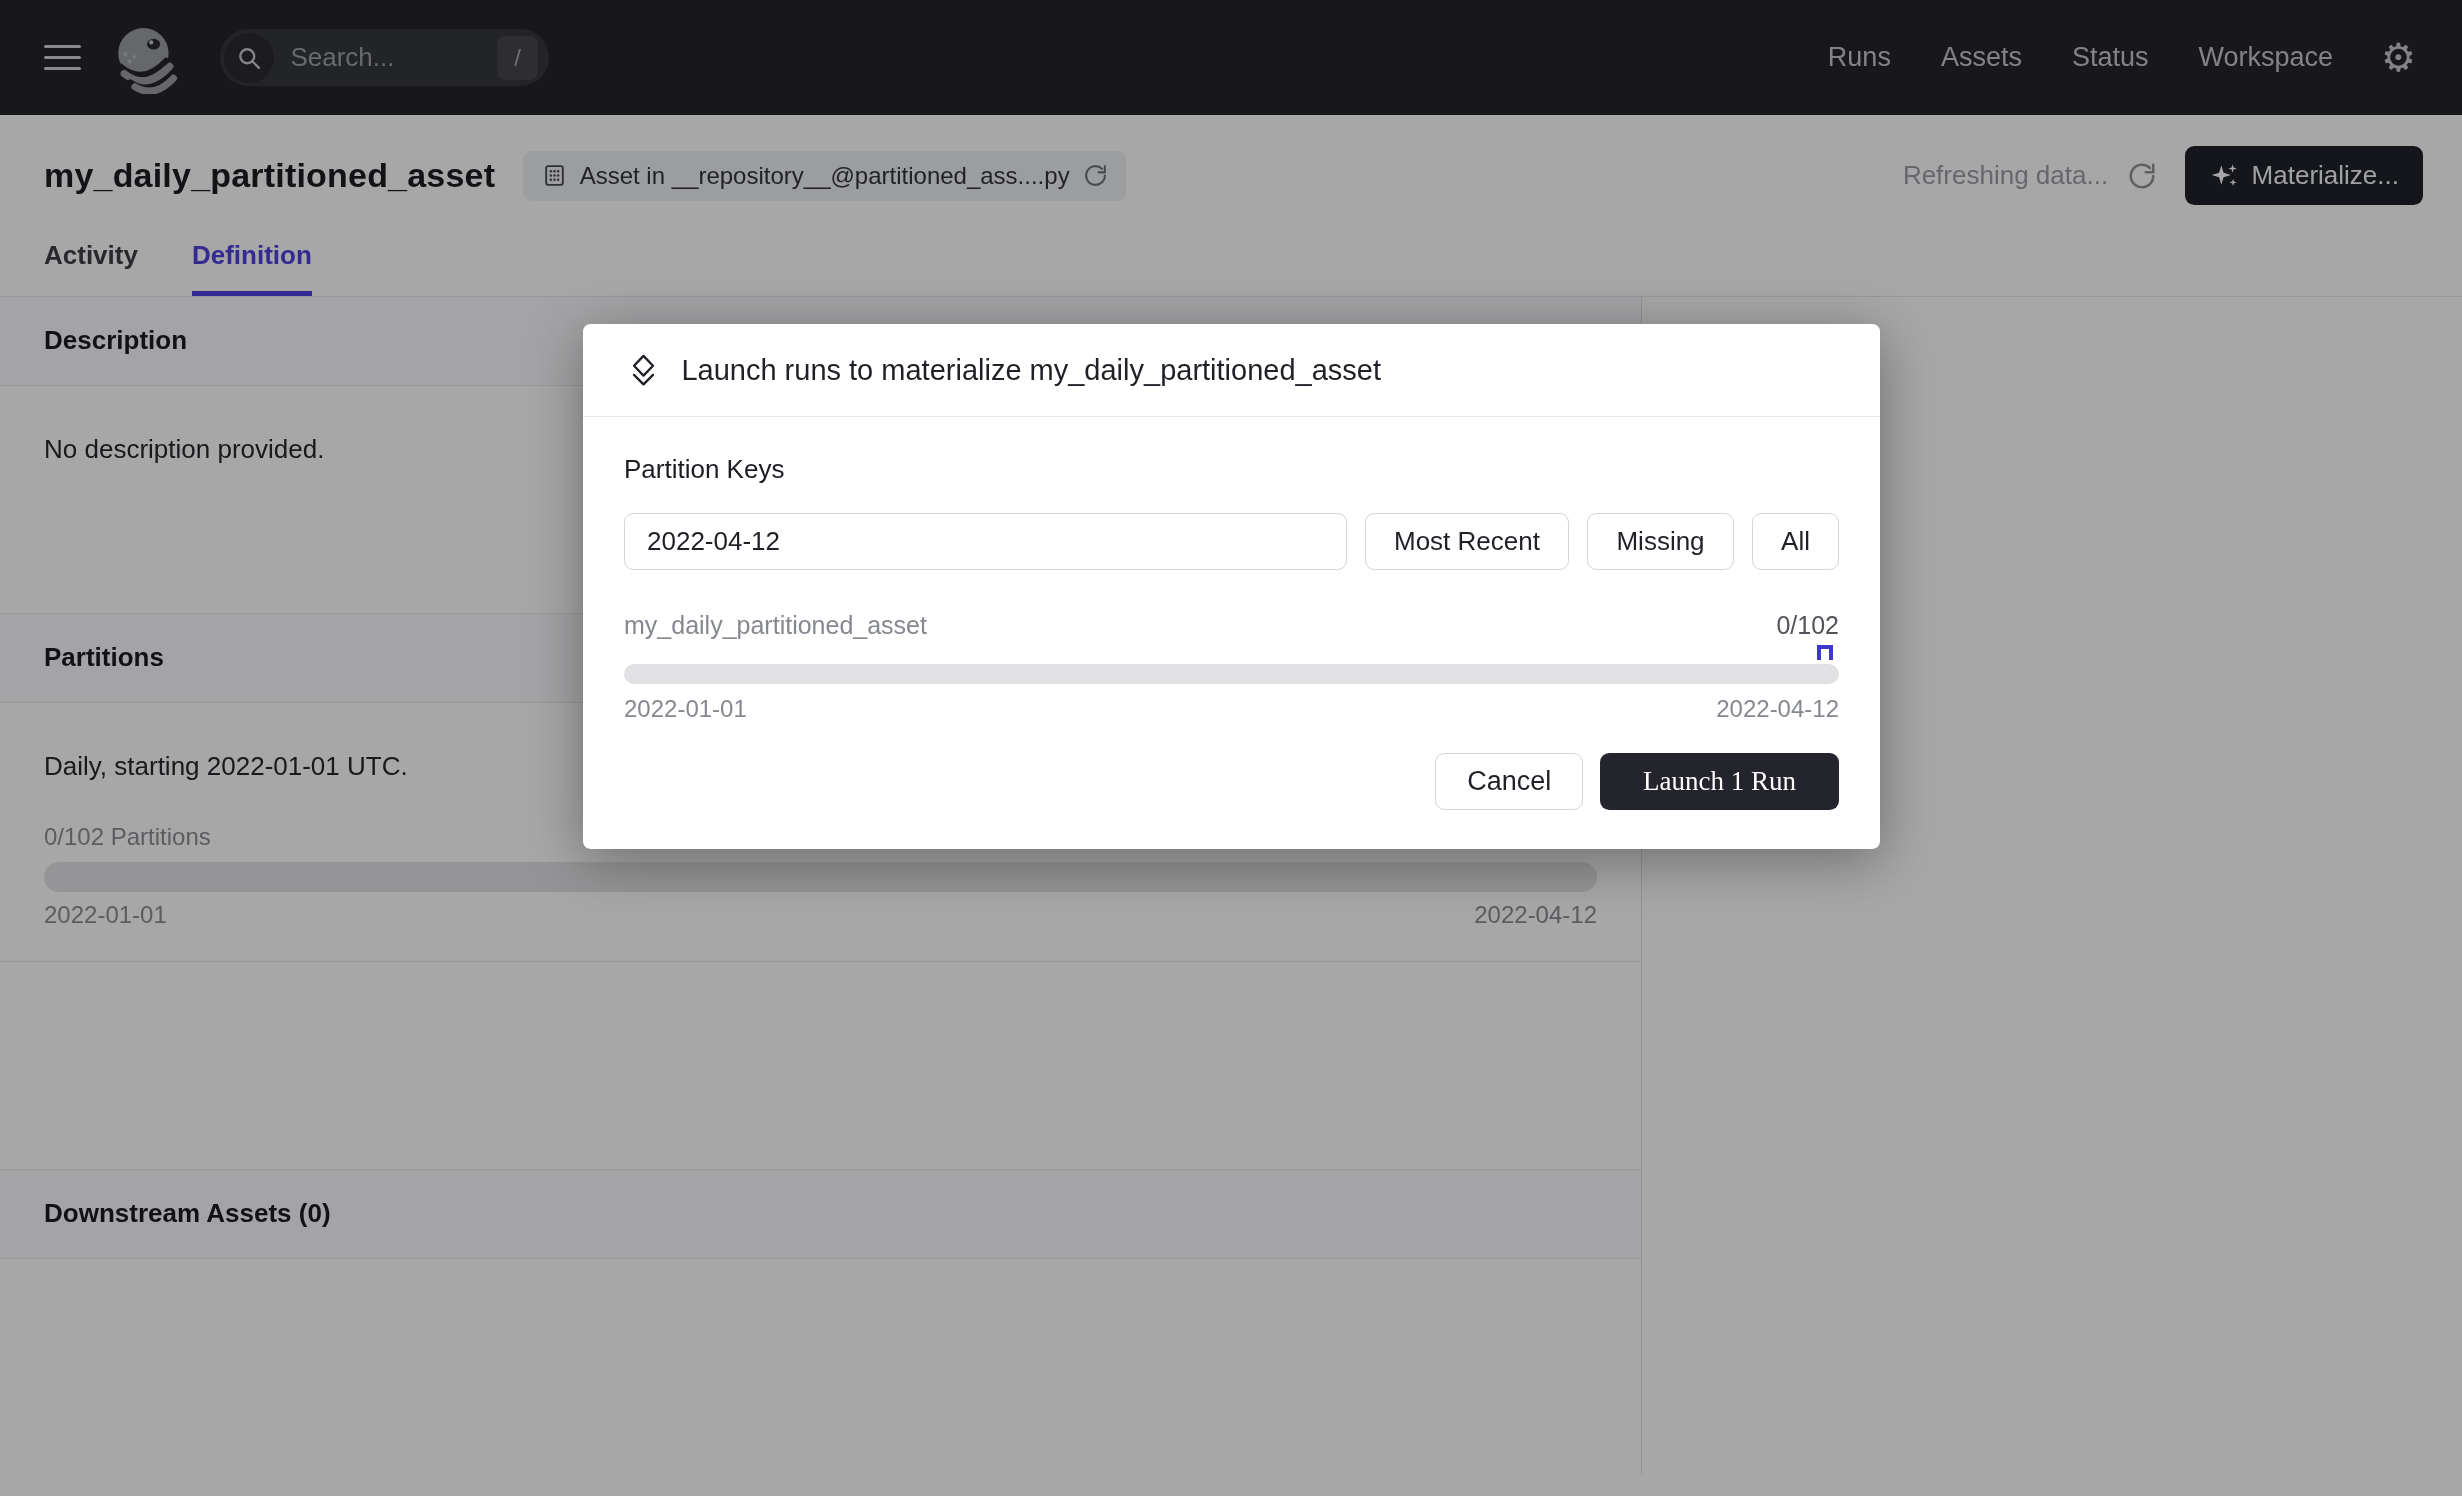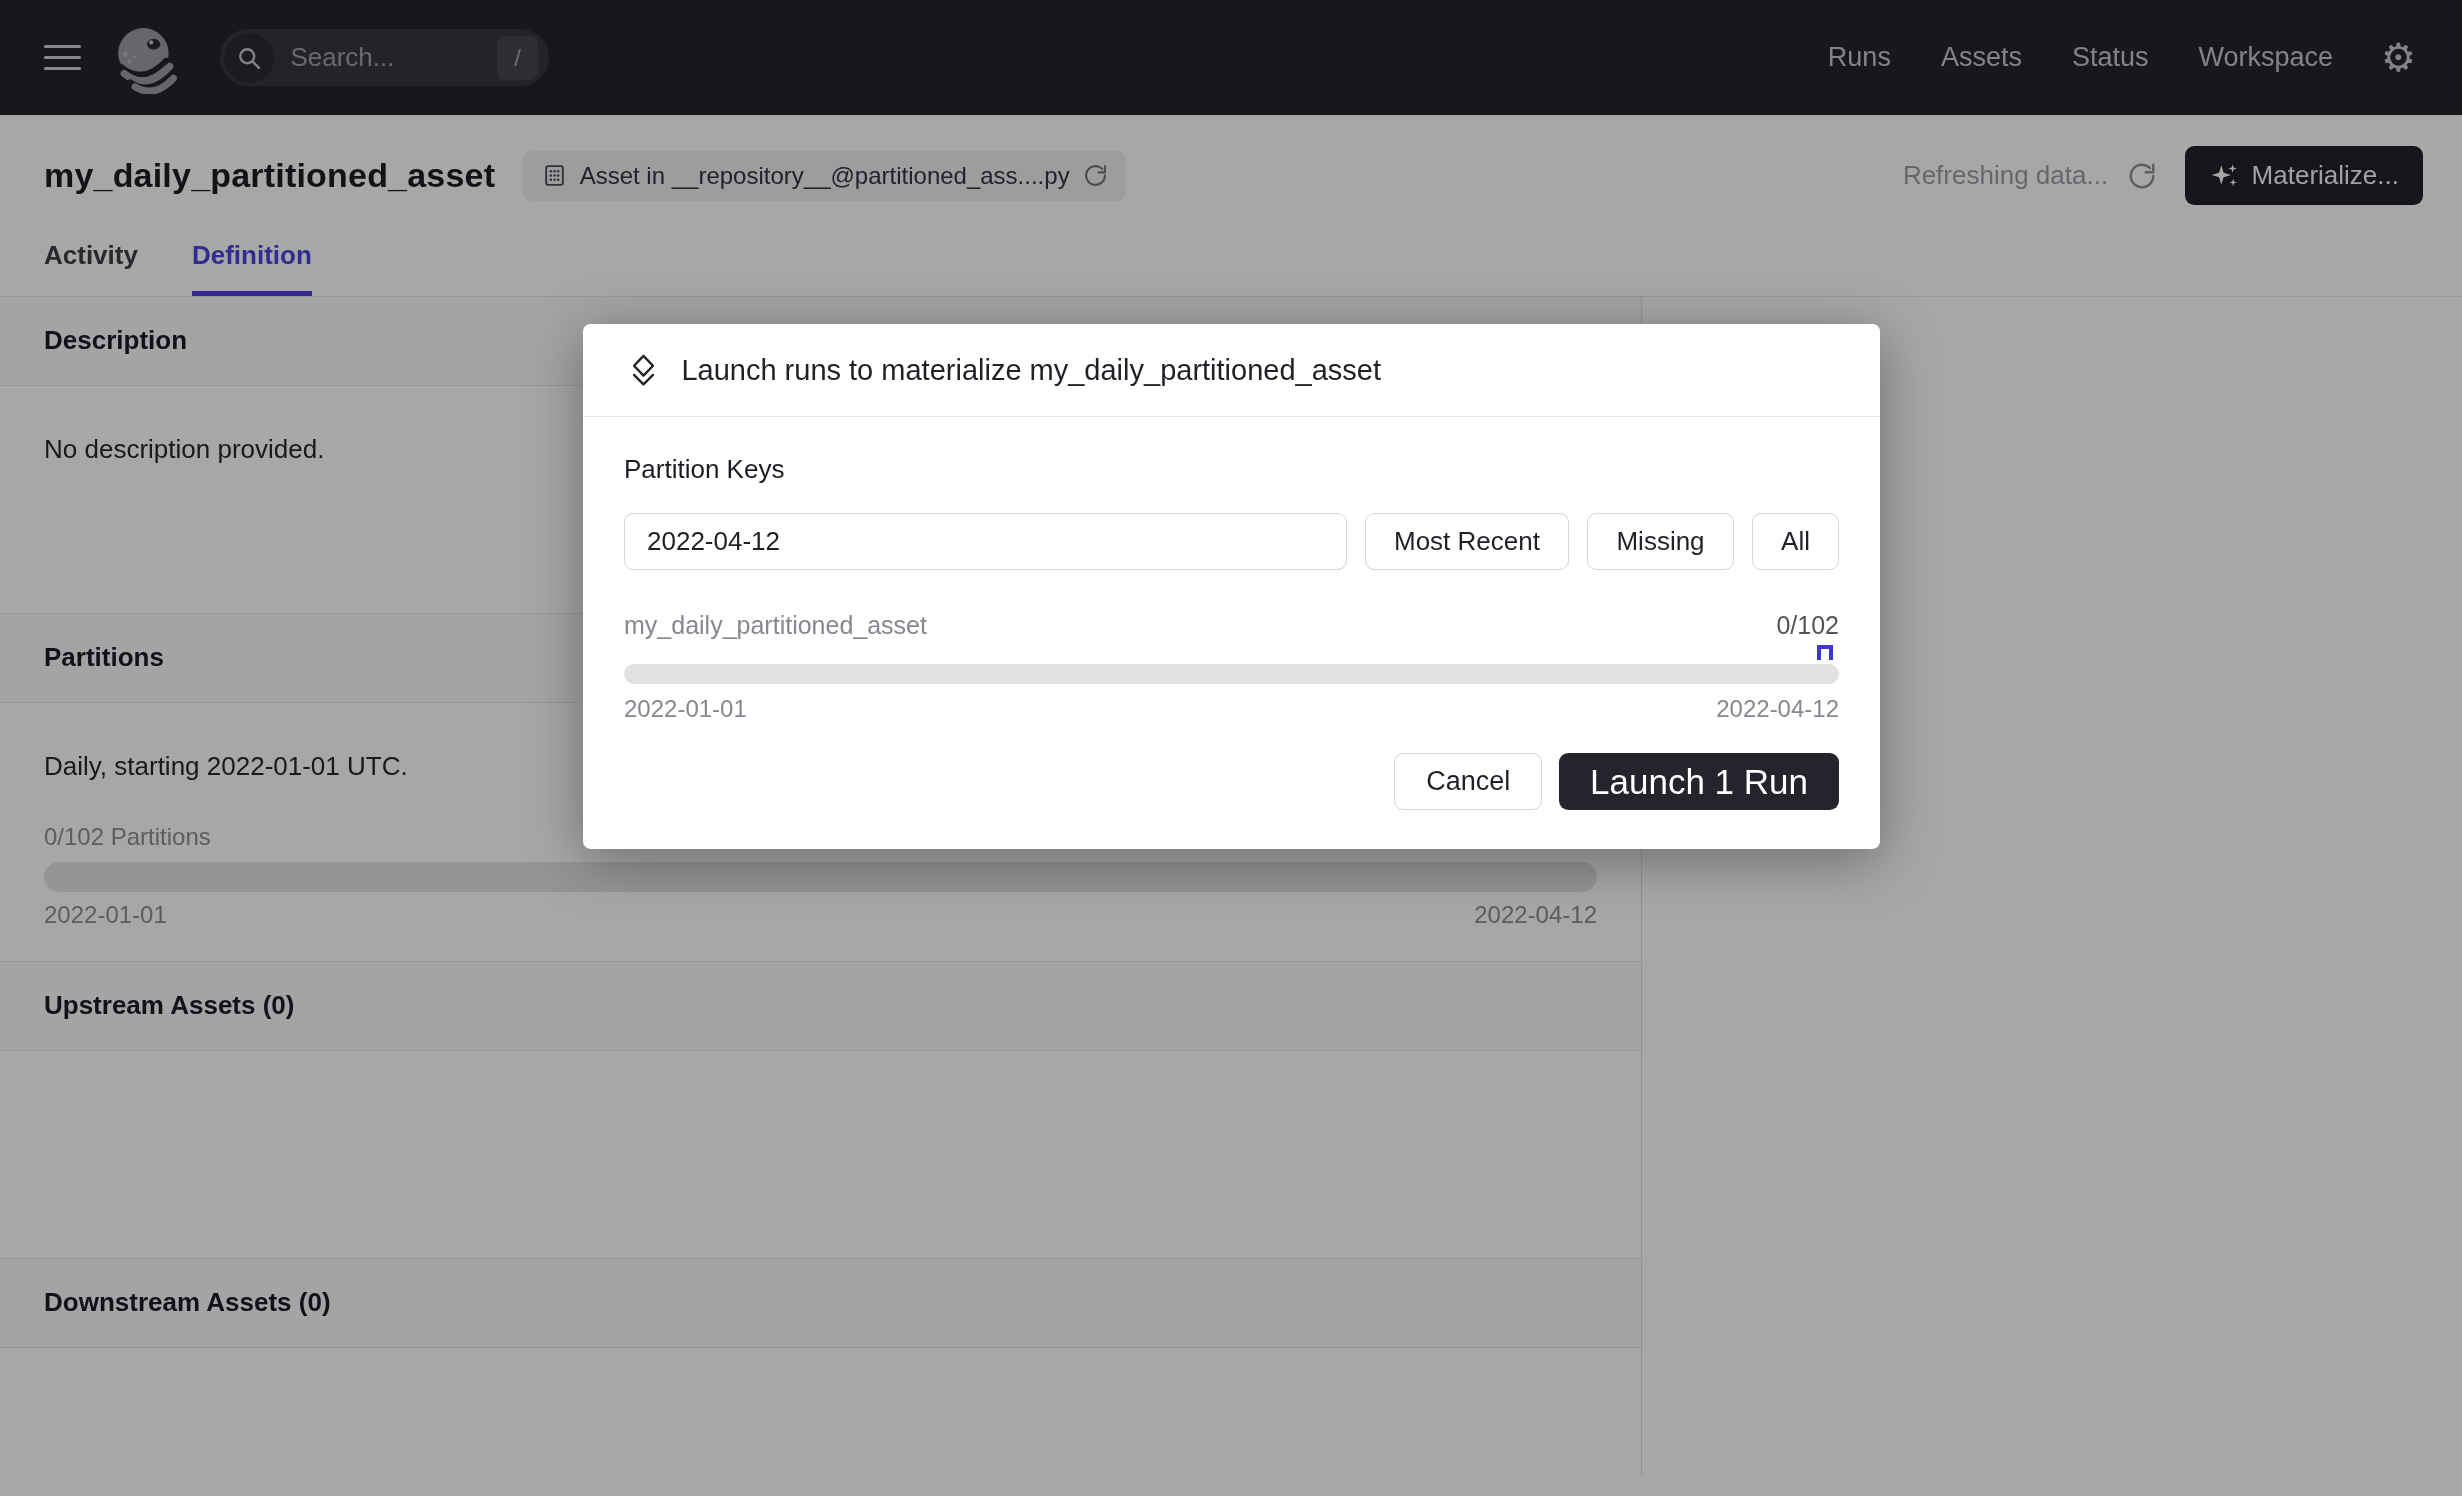--- a/index.html
+++ b/index.html
@@ -131,23 +131,23 @@
   }
   .modal-bar { height:20.4px; border-radius:10.2px; background:#e1e1e4; }
   .modal-dates { margin-top:11px; display:flex; justify-content:space-between; font-size:24px; color:#85888f; }
   .modal-footer { margin-top:auto; padding:0 41px 39px; display:flex; justify-content:flex-end; gap:16.7px; }
   .cancel-btn {
     height:57px; padding:0 31px; border:1.4px solid #d2d4da; border-radius:9.3px;
     background:#fff; font-size:27px; color:#1f2127; cursor:pointer;
     font-family:"Liberation Sans", sans-serif;
   }
   .launch-btn {
-    height:57px; padding:0 31px; border:none; border-radius:9.3px;
-    background:#23242c; font-size:35px; color:#ffffff; cursor:pointer;
-    font-family:Liberation Sans, sans-serif;
+    height:57px; padding:0 43px; border:none; border-radius:9.3px;
+    background:#23242c; font-size:27px; color:#ffffff; cursor:pointer;
+    font-family:Liberation Serif, serif;
   }
 </style>
 </head>
 <body>
 
 <div id="app">
 
   <div class="topbar">
     <div class="hamburger">
       <span></span>
@@ -250,21 +250,20 @@
       <div class="section-body part-body">
         <div class="part-schedule">Daily, starting 2022-01-01 UTC.</div>
         <div class="part-count">0/102 Partitions</div>
         <div class="part-bar"></div>
         <div class="part-dates">
           <span>2022-01-01</span>
           <span>2022-04-12</span>
         </div>
       </div>
 
-      <div class="band">Upstream Assets (0)</div>
       <div class="empty-body"></div>
 
       <div class="band">Downstream Assets (0)</div>
       <div class="fill-body"></div>
     </div>
 
     <div class="right-col"></div>
   </div>
 
   <div class="overlay"></div>

